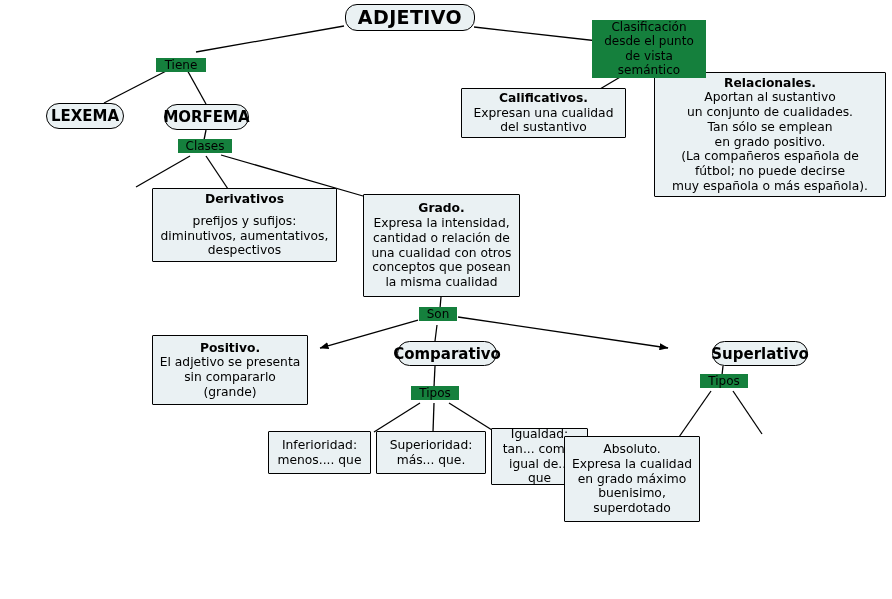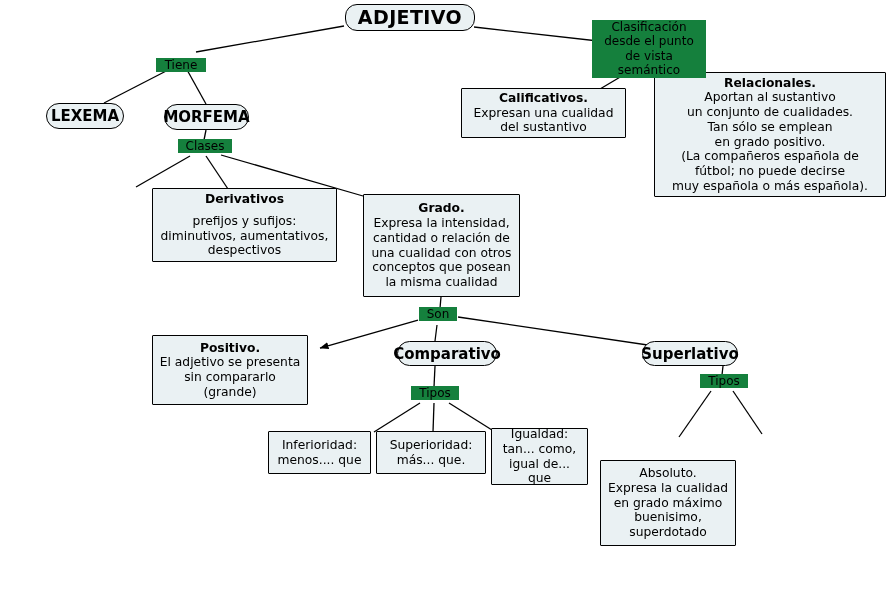--- a/index.html
+++ b/index.html
@@ -184,41 +184,41 @@
     <span class="hd">Positivo.</span>
     <span class="bd">El adjetivo se presenta
 sin compararlo
 (grande)</span>
   </div>
 
   <div class="node pill" style="left:386px; top:341px; width:100px; height:25px;margin-left:11px;">
     <span class="inner">Comparativo</span>
   </div>
 
-  <div class="node pill" style="left:642px; top:341px; width:96px; height:25px;">
+  <div class="node pill" style="left:712px; top:341px; width:96px; height:25px;">
     <span class="inner">Superlativo</span>
   </div>
 
   <div class="node" style="left:268px; top:431px; width:103px; height:43px;">
     <span class="bd">Inferioridad:
 menos.... que</span>
   </div>
 
   <div class="node" style="left:376px; top:431px; width:110px; height:43px;">
     <span class="bd">Superioridad:
 más... que.</span>
   </div>
 
   <div class="node" style="left:491px; top:428px; width:97px; height:57px;">
     <span class="bd">Igualdad:
 tan... como,
 igual de... que</span>
   </div>
 
-  <div class="node" style="left:600px; top:436px; width:136px; height:86px;margin-top:24px;">
+  <div class="node" style="left:564px; top:436px; width:136px; height:86px;">
     <span class="bd">Absoluto.
 Expresa la cualidad
 en grado máximo
 buenisimo,
 superdotado</span>
   </div>
 
 
   <div class="edge-label" style="left:156px; top:58px; width:48px;">Tiene</div>
 

